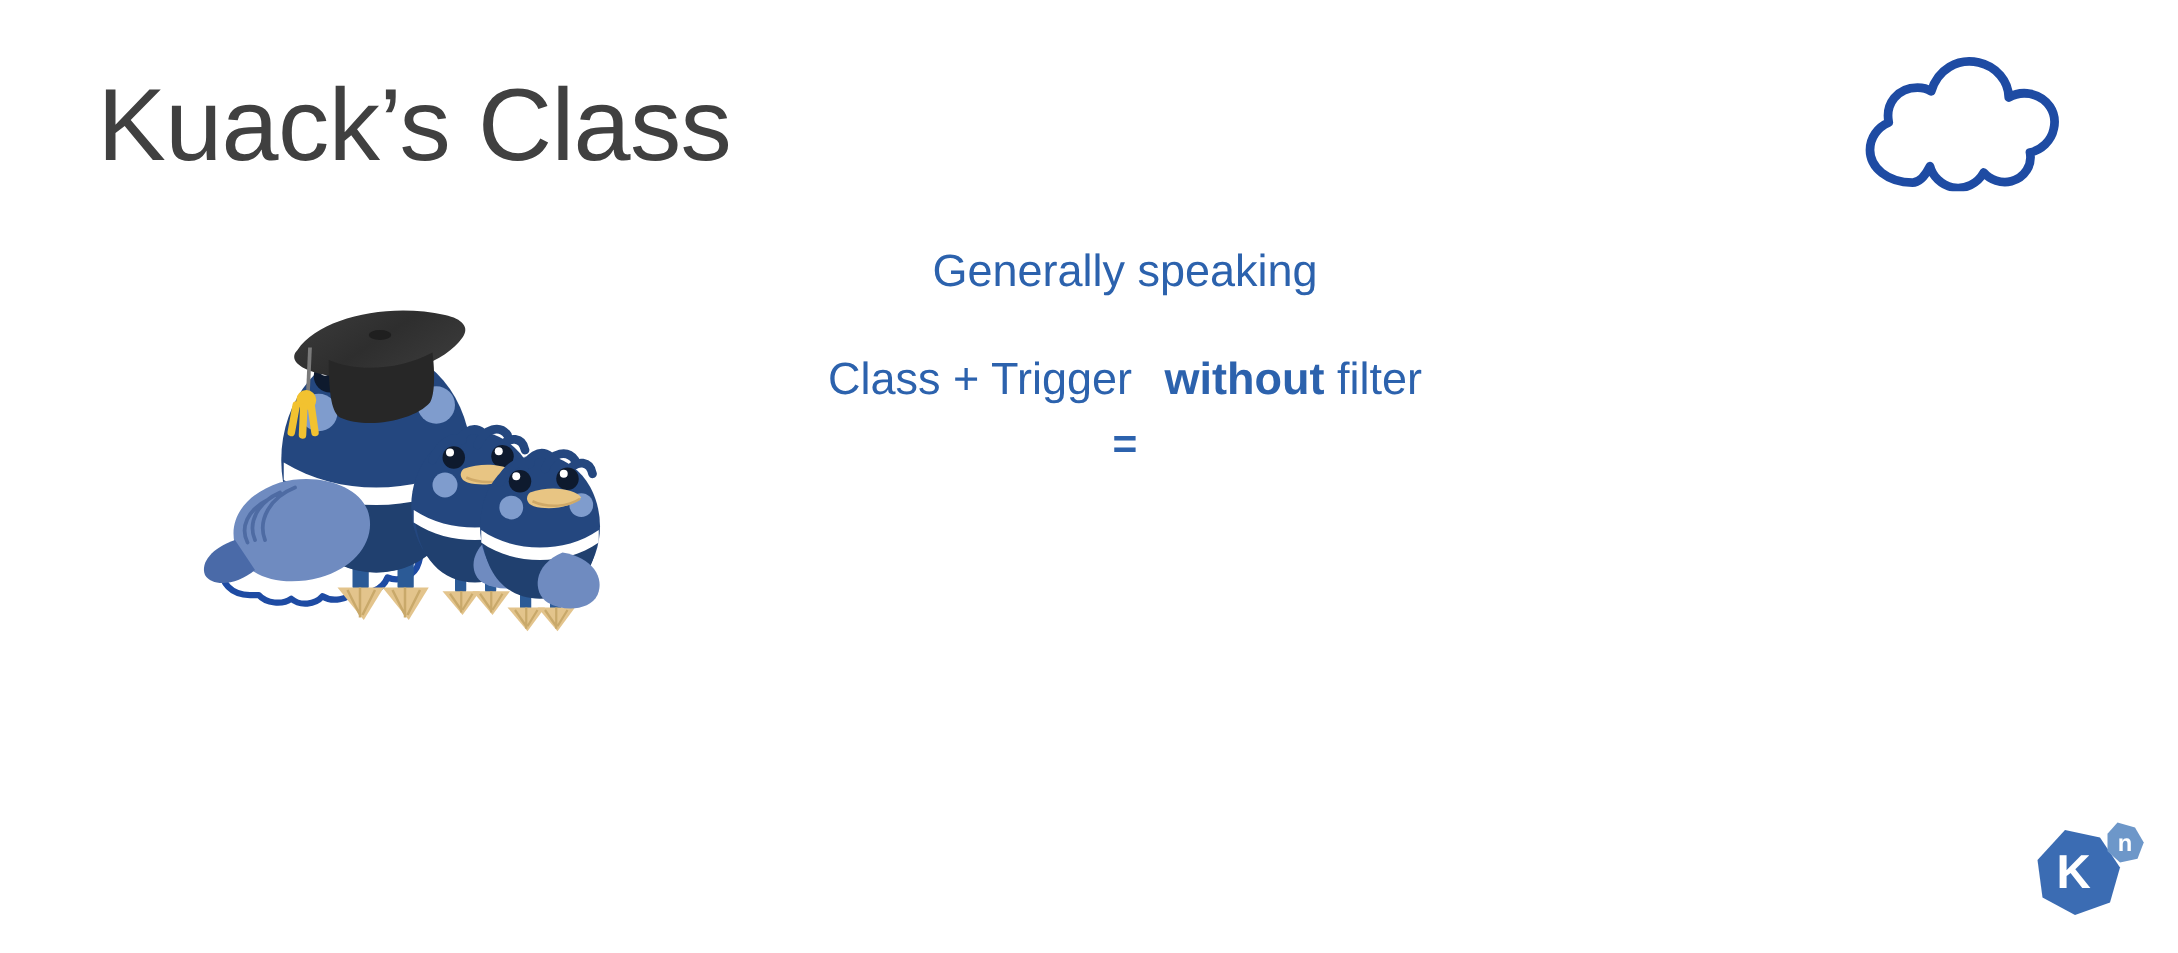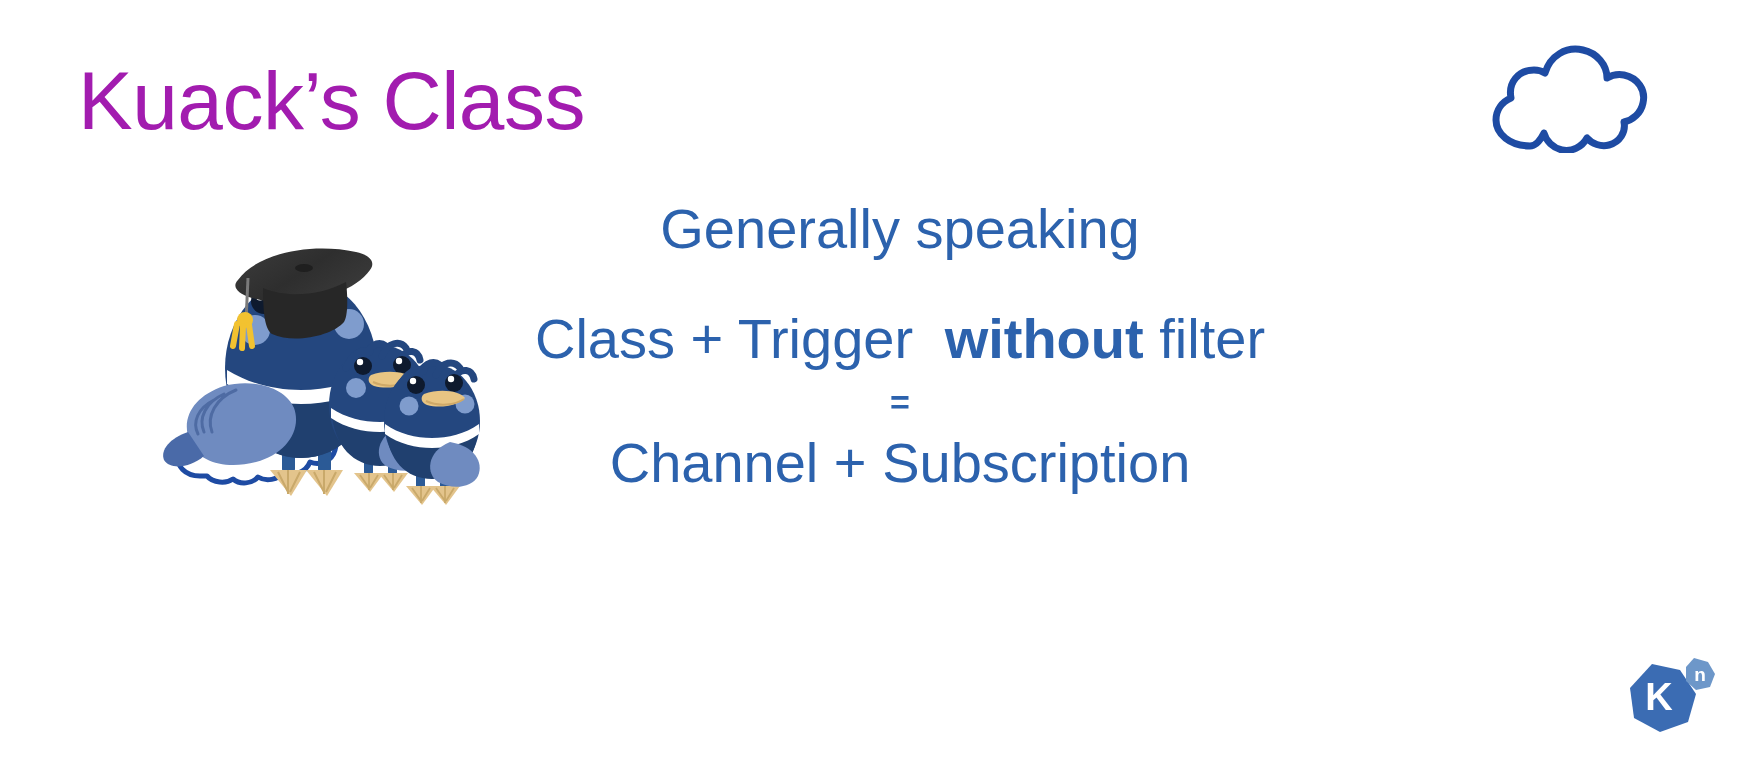--- a/index.html
+++ b/index.html
@@ -21,21 +21,21 @@
 
   
   #slide-title {
     position: absolute;
     left: 78px;
     top: 60px;
     font-size: 82px;
     line-height: 1.0;
     font-weight: 400;
     letter-spacing: -0.5px;
-    color: #a21caf;
+    color: #404040;
     white-space: nowrap;
   }
 
   
   #cloud-topright {
     position: absolute;
     left: 1470px;
     top: 28px;
     width: 190px;
     height: 125px;
@@ -53,21 +53,21 @@
   
   #body-text {
     position: absolute;
     left: 520px;
     top: 196px;
     width: 760px;
     text-align: center;
     color: #2c62ad;
   }
   .body-line {
-    font-size: 56px;
+    font-size: 36px;
     line-height: 1.18;
     font-weight: 400;
     white-space: nowrap;
   }
   .body-line.l1 { margin-bottom: 44px; }
   .body-line.l2 { margin-bottom: 10px; }
   .body-line.eq {
     font-size: 34px;
     font-weight: 700;
     margin-bottom: 8px;
@@ -250,21 +250,20 @@
     </svg>
   </div>
 
   <div id="body-text">
     <div class="body-line l1">Generally speaking</div>
 
     <div class="body-line l2"><span>Class + Trigger </span><span class="strong-word">without</span><span> filter</span></div>
 
     <div class="body-line eq">=</div>
 
-    <div class="body-line l3">Channel + Subscription</div>
   </div>
 
   <div id="knative-logo">
     <svg viewBox="0 0 100 90" width="100" height="90" aria-hidden="true">
 
       <polygon points="34,12 62,18 78,42 70,70 42,80 16,66 12,36" fill="#3b6cb3"></polygon>
       <text x="41" y="58" font-family="'Liberation Sans', sans-serif" font-size="38" font-weight="700" fill="#ffffff" text-anchor="middle">K</text>
 
       <polygon points="76,6 90,10 97,22 92,35 78,38 68,29 68,15" fill="#6d97c9"></polygon>
       <text x="82" y="29" font-family="'Liberation Sans', sans-serif" font-size="19" font-weight="700" fill="#ffffff" text-anchor="middle">n</text>

